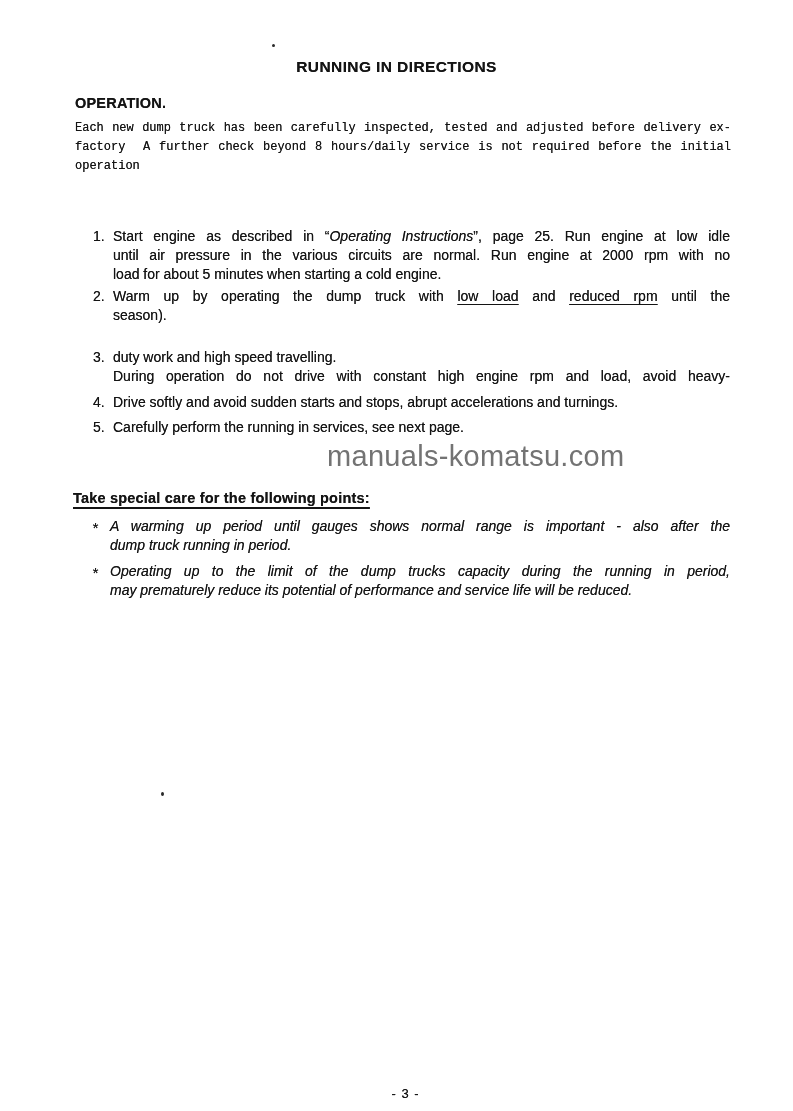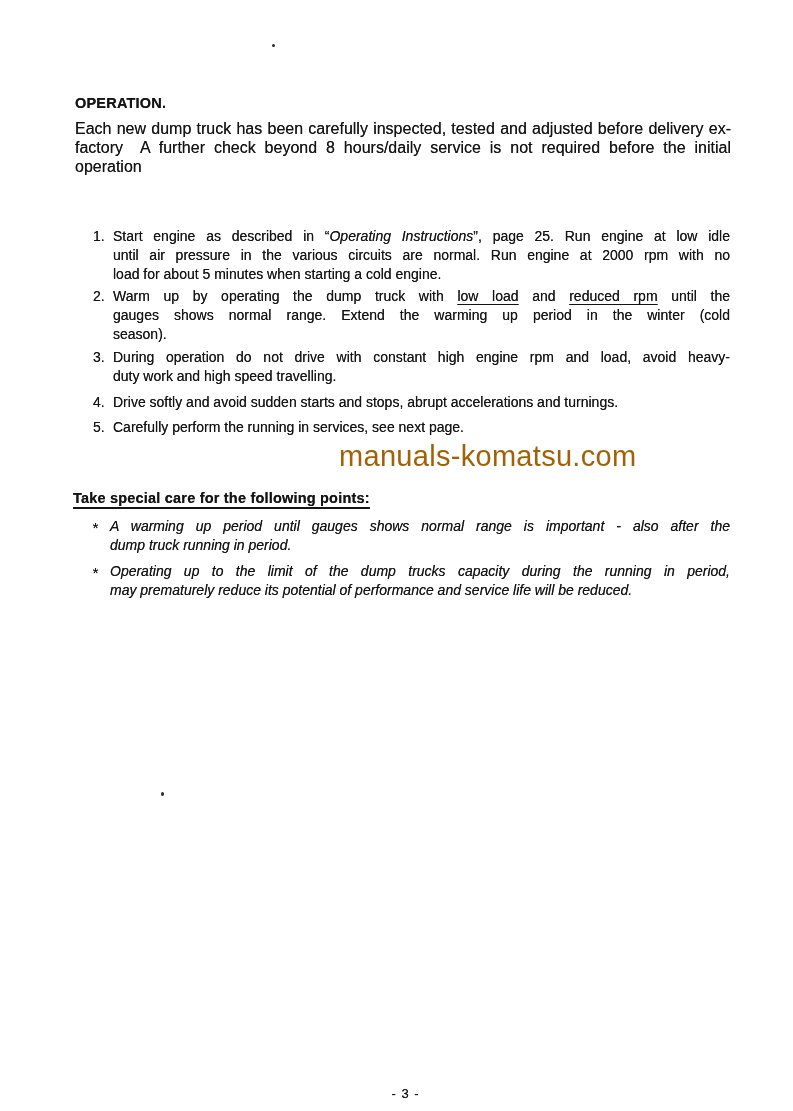--- a/index.html
+++ b/index.html
@@ -17,21 +17,21 @@
   .title {
     top:58px; left:0; width:100%;
     text-align:center;
     font-size:15.5px; font-weight:bold; letter-spacing:0.4px;
   }
   .op-heading {
     top:95px; left:75px;
     font-size:14.5px; font-weight:bold; letter-spacing:0.2px;
   }
 
-  .para { font-size:16px; }
+  .para { font-size:12px;font-family:Liberation Mono, monospace; }
   .ln { line-height:19px; height:19px; white-space:pre-wrap; text-align:justify; }
   .jl { text-align:justify; text-align-last:justify; }
   .ll { text-align:right; text-align-last:left; }
 
   .para1 { top:119px; left:75px; width:656px; }
   .para2 { top:181px; left:75px; width:656px; }
 
   .list-item { font-size:14px; }
   .list-item .num { position:absolute; left:0; top:0; line-height:19px; }
   .list-item .item-text { margin-left:20px; }
@@ -39,22 +39,22 @@
   .li2 { top:287px; left:93px; width:637px; }
   .li3 { top:348px; left:93px; width:637px; }
   .li4 { top:393px; left:93px; width:637px; }
   .li5 { top:418px; left:93px; width:637px; }
 
   .it { font-style:italic; }
   .ul { text-decoration:underline; text-underline-offset:3px; text-decoration-thickness:1.4px; }
 
   .watermark {
     top:440px; left:327px;
-    font-size:29px; color:#a16207; letter-spacing:0.3px;
-    text-shadow:none; font-weight:400;margin-left:12px;
+    font-size:29px; color:#737373; letter-spacing:0.3px;
+    text-shadow:none; font-weight:400;
   }
 
   .sc-heading {
     top:490px; left:73px;
     font-size:14.5px; font-weight:bold;
     text-decoration:underline; text-underline-offset:4px; text-decoration-thickness:1.6px;
     letter-spacing:0.2px;
   }
   .bullet-item { font-size:14px; font-style:italic; }
   .bullet-item .marker { position:absolute; left:0; top:1px; line-height:19px; font-size:15px; }
@@ -72,20 +72,21 @@
   .dot1 { top:44px; left:272px; width:3px; height:3px; }
   .dot2 { top:792px; left:161px; width:3px; height:4px; }
 </style>
 </head>
 <body>
 
 <div class="page scan">
 
   <div class="abs dot dot1"></div>
 
+  <div class="abs title">RUNNING IN DIRECTIONS</div>
 
   <div class="abs op-heading">OPERATION.</div>
 
   <div class="abs para para1">
     <div class="ln jl">Each new dump truck has been carefully inspected, tested and adjusted before delivery ex-</div>
     <div class="ln jl">factory  A further check beyond 8 hours/daily service is not required before the initial</div>
     <div class="ln ll">operation</div>
   </div>
 
 
@@ -95,30 +96,29 @@
       <div class="ln jl"><span>Start engine as described in “</span><span class="it">Operating Instructions</span><span>”, page 25. Run engine at low idle</span></div>
       <div class="ln jl">until air pressure in the various circuits are normal. Run engine at 2000 rpm with no</div>
       <div class="ln ll">load for about 5 minutes when starting a cold engine.</div>
     </div>
   </div>
 
   <div class="abs list-item li2">
     <span class="num">2.</span>
     <div class="item-text">
       <div class="ln jl"><span>Warm up by operating the dump truck with </span><span class="ul">low load</span><span> and </span><span class="ul">reduced rpm</span><span> until the</span></div>
-      <div class="ln jl">gauges shows normal range. Extend the warming up period in the winter (cold</div>
       <div class="ln ll">season).</div>
     </div>
   </div>
 
   <div class="abs list-item li3">
     <span class="num">3.</span>
     <div class="item-text">
+      <div class="ln ll">duty work and high speed travelling.</div>
       <div class="ln jl">During operation do not drive with constant high engine rpm and load, avoid heavy-</div>
-      <div class="ln ll">duty work and high speed travelling.</div>
     </div>
   </div>
 
   <div class="abs list-item li4">
     <span class="num">4.</span>
     <div class="item-text">
       <div class="ln ll">Drive softly and avoid sudden starts and stops, abrupt accelerations and turnings.</div>
     </div>
   </div>
 

